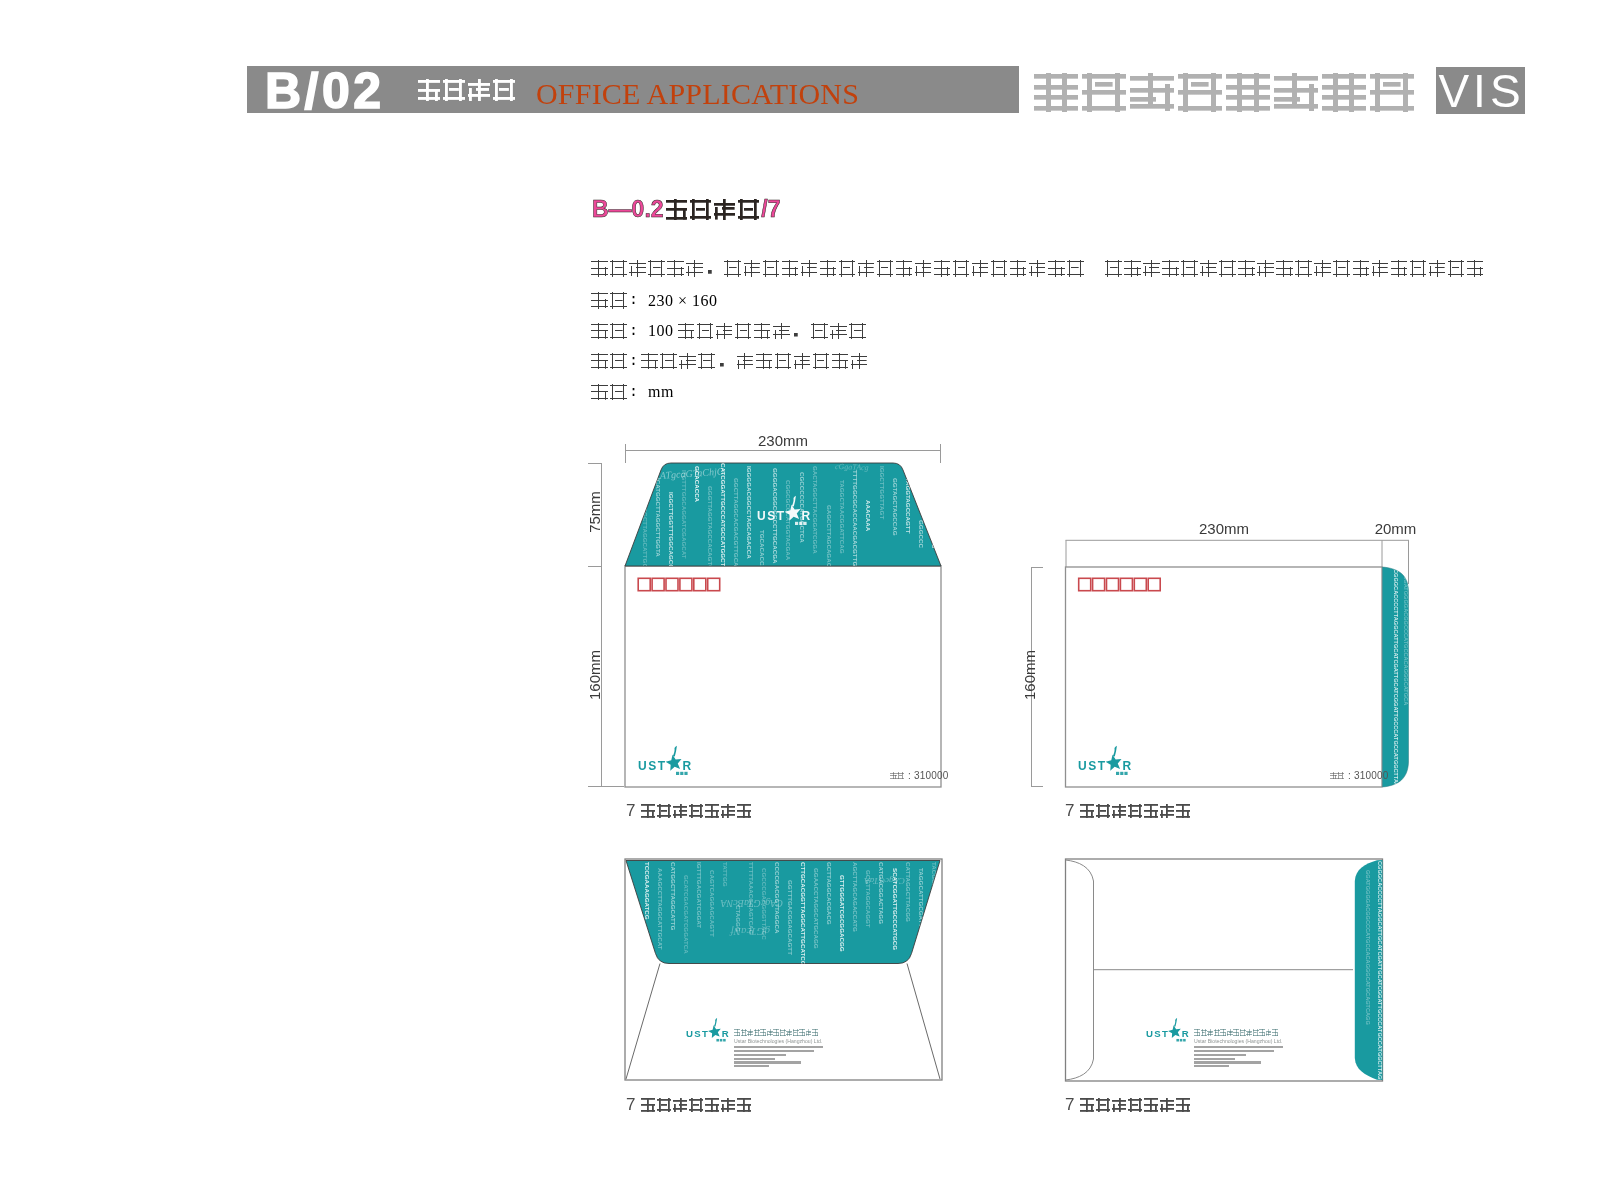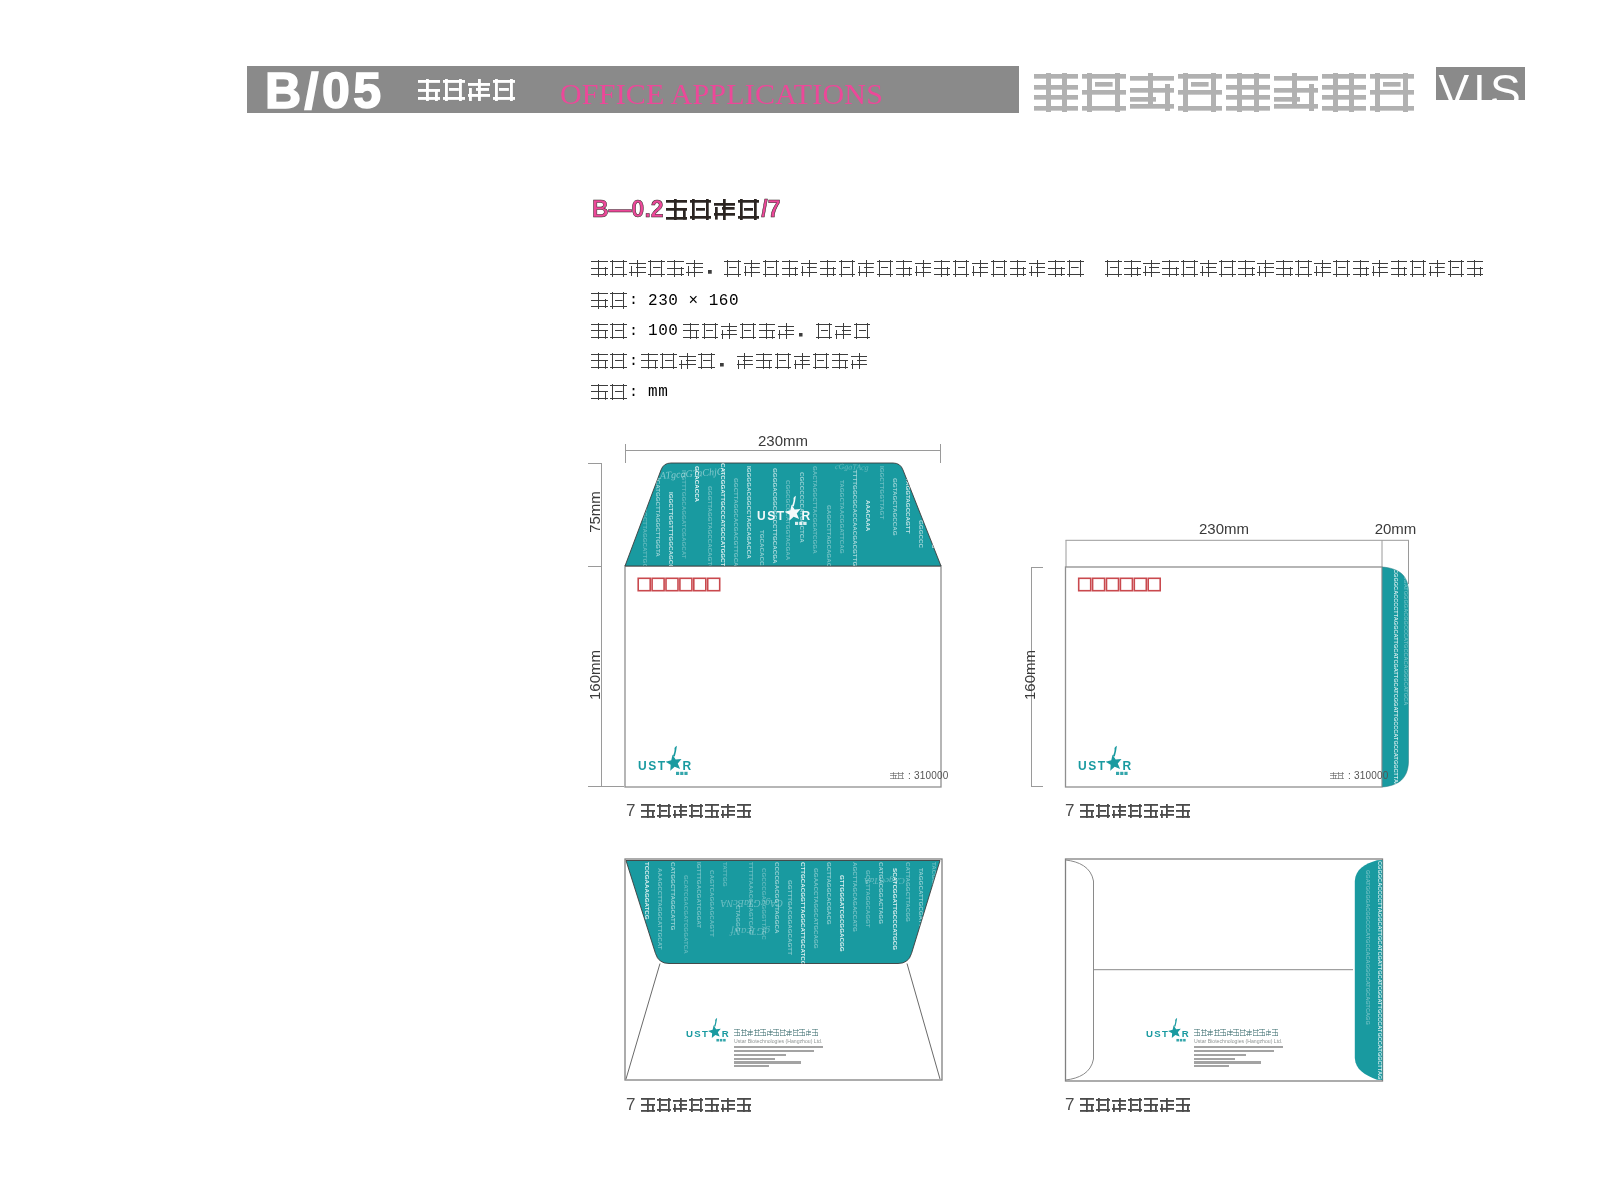--- a/index.html
+++ b/index.html
@@ -21,48 +21,48 @@
  background-position:0 6%,12% 12%,88% 12%,0 94%,50% 48%}
 .fkb i:nth-child(3n){background-size:13% 100%,100% 13%,100% 13%,13% 60%,60% 13%;
  background-position:52% 0,0 20%,0 78%,8% 100%,100% 46%}
 
 i.pd{background-image:linear-gradient(var(--c),var(--c));background-size:22% 22%;background-position:18% 78%}
 i.po{background-image:radial-gradient(circle closest-side,transparent 52%,var(--c) 56%,var(--c) 88%,transparent 92%);background-size:38% 38%;background-position:12% 82%}
 
 .bar{left:247px;top:66px;width:772px;height:47px;background:#8a8a8a}
 .b02{left:265px;top:68px;color:#fff;font-size:50px;font-weight:bold;letter-spacing:3.5px;line-height:47px;-webkit-text-stroke:1.6px #fff}
 .gyb{left:416px;top:79px;font-size:22px;--c:#fff}
-.off{left:560px;top:70px;color:#ec4899;font-family:"Liberation Serif",serif;font-size:30px;line-height:47px;letter-spacing:.2px}
+.off{left:536px;top:70px;color:#c2410c;font-family:"Liberation Serif",serif;font-size:30px;line-height:47px;letter-spacing:.2px}
 .cjt{left:1032px;top:73px;font-size:44px;--c:#b1b1b1}
 .fk.cjt i:nth-child(n){height:.88em;margin:0 .045em;background-image:linear-gradient(var(--c),var(--c)),linear-gradient(var(--c),var(--c)),linear-gradient(var(--c),var(--c)),linear-gradient(var(--c),var(--c)),linear-gradient(var(--c),var(--c)),linear-gradient(var(--c),var(--c));background-size:100% 12%,100% 12%,100% 12%,100% 12%,12% 100%,12% 100%;background-position:0 2%,0 34%,0 66%,0 98%,30% 0,72% 0}.fk.cjt i:nth-child(2n){background-size:100% 12%,100% 12%,100% 12%,12% 100%,12% 100%,40% 12%;background-position:0 4%,0 50%,0 96%,14% 0,86% 0,50% 26%}.fk.cjt i:nth-child(3n){background-size:100% 12%,100% 12%,100% 12%,12% 88%,12% 70%,60% 12%;background-position:0 10%,0 44%,0 90%,48% 0,90% 100%,0 70%}
-.visbox{left:1436px;top:67px;width:89px;height:33px;background:#8a8a8a;color:#fff;font-size:46px;text-align:center;line-height:49px;letter-spacing:4px;text-indent:2px}
+.visbox{left:1436px;top:67px;width:89px;height:47px;background:#8a8a8a;color:#fff;font-size:46px;text-align:center;line-height:49px;letter-spacing:4px;text-indent:2px}
 
 .title{left:592px;top:196px;font-size:23px;font-weight:bold;color:#ec4899;display:flex;align-items:center;-webkit-text-stroke:.5px #2b2522}
 .title .fkb{--c:#2b2522;font-size:21px;margin:0 1px}
 .desc{color:#3d3d3d;font-size:16.5px}
 .dline{display:flex;align-items:center;position:absolute;left:590px;--c:#3d3d3d}.dline .fk i{margin:0 .077em}
-.dnum{font-family:Liberation Mono, monospace;font-size:16px;margin-left:8px;letter-spacing:.5px}
+.dnum{font-family:Liberation Serif, serif;font-size:16px;margin-left:8px;letter-spacing:.5px}
 .colon{font-family:"Liberation Mono",monospace;font-size:15px;margin:0 2px 0 1px}
 
 .cap{font-size:14.5px;color:#4b4b4b;display:flex;align-items:center;--c:#4b4b4b;font-weight:bold}
 .cap b{font-weight:normal;font-size:17px;margin-right:5px}
 .cap .fkb{font-size:14px}
 
 .zip{display:flex;align-items:center;--c:#555;color:#555}
 .zip .fk{font-size:6.2px}
 .zip .n{font-size:10px;margin-left:4px;letter-spacing:.2px}
 .cmp{--c:#3d6e70}
 .cmp .fk{font-size:5.8px}
 .cmp .fk i{height:1.28em;margin:0 .06em}
 .cmp .en{font-size:5.6px;color:#8f9493;letter-spacing:0;margin-top:1.2px;white-space:nowrap;transform:scaleX(.92);transform-origin:0 0}
 .cmp .ab{height:2.1px;background:#a3a3a3;margin-top:1.72px}
 </style></head>
 <body>
 <div class="abs bar"></div>
-<div class="abs b02">B/05</div>
+<div class="abs b02">B/02</div>
 <div class="abs gyb fk fkb">
     <i></i>
     <i></i>
     <i></i>
     <i></i>
   </div>
 <div class="abs off">OFFICE APPLICATIONS</div>
 <div class="abs cjt fk fkb">
     <i></i>
     <i></i>

